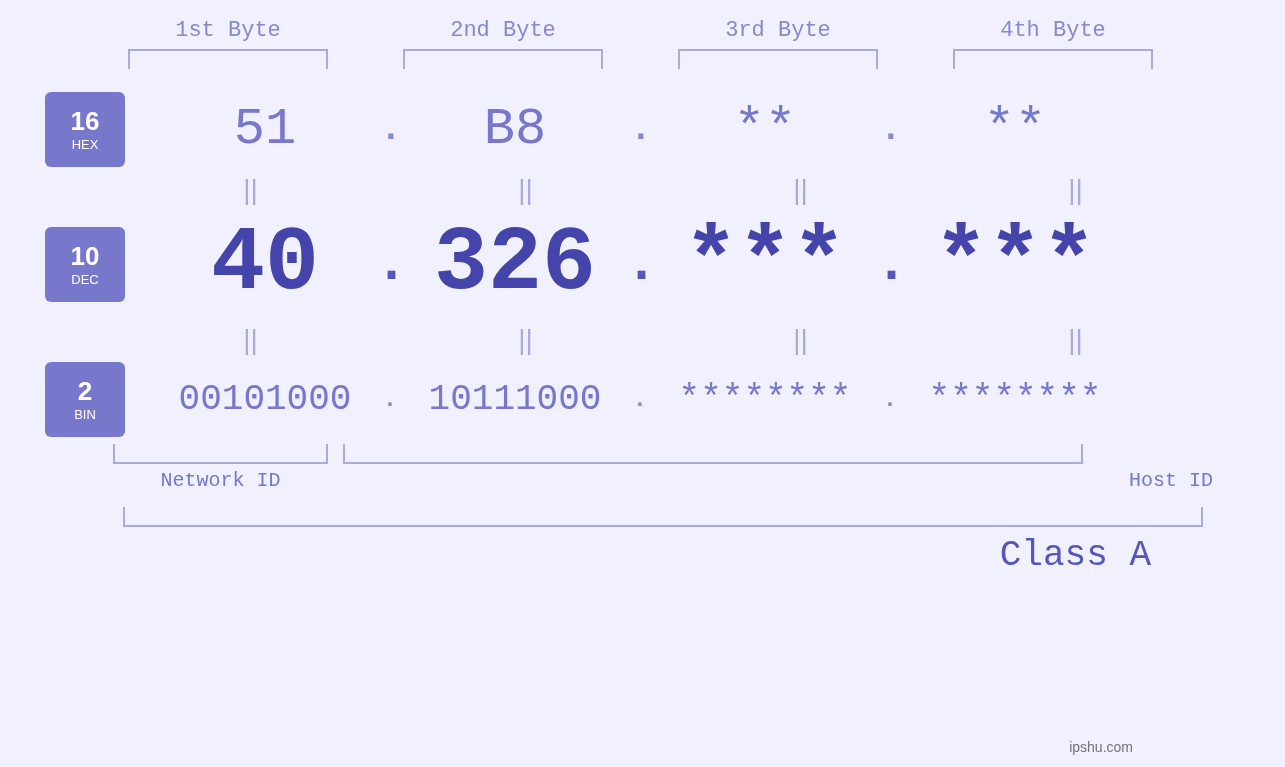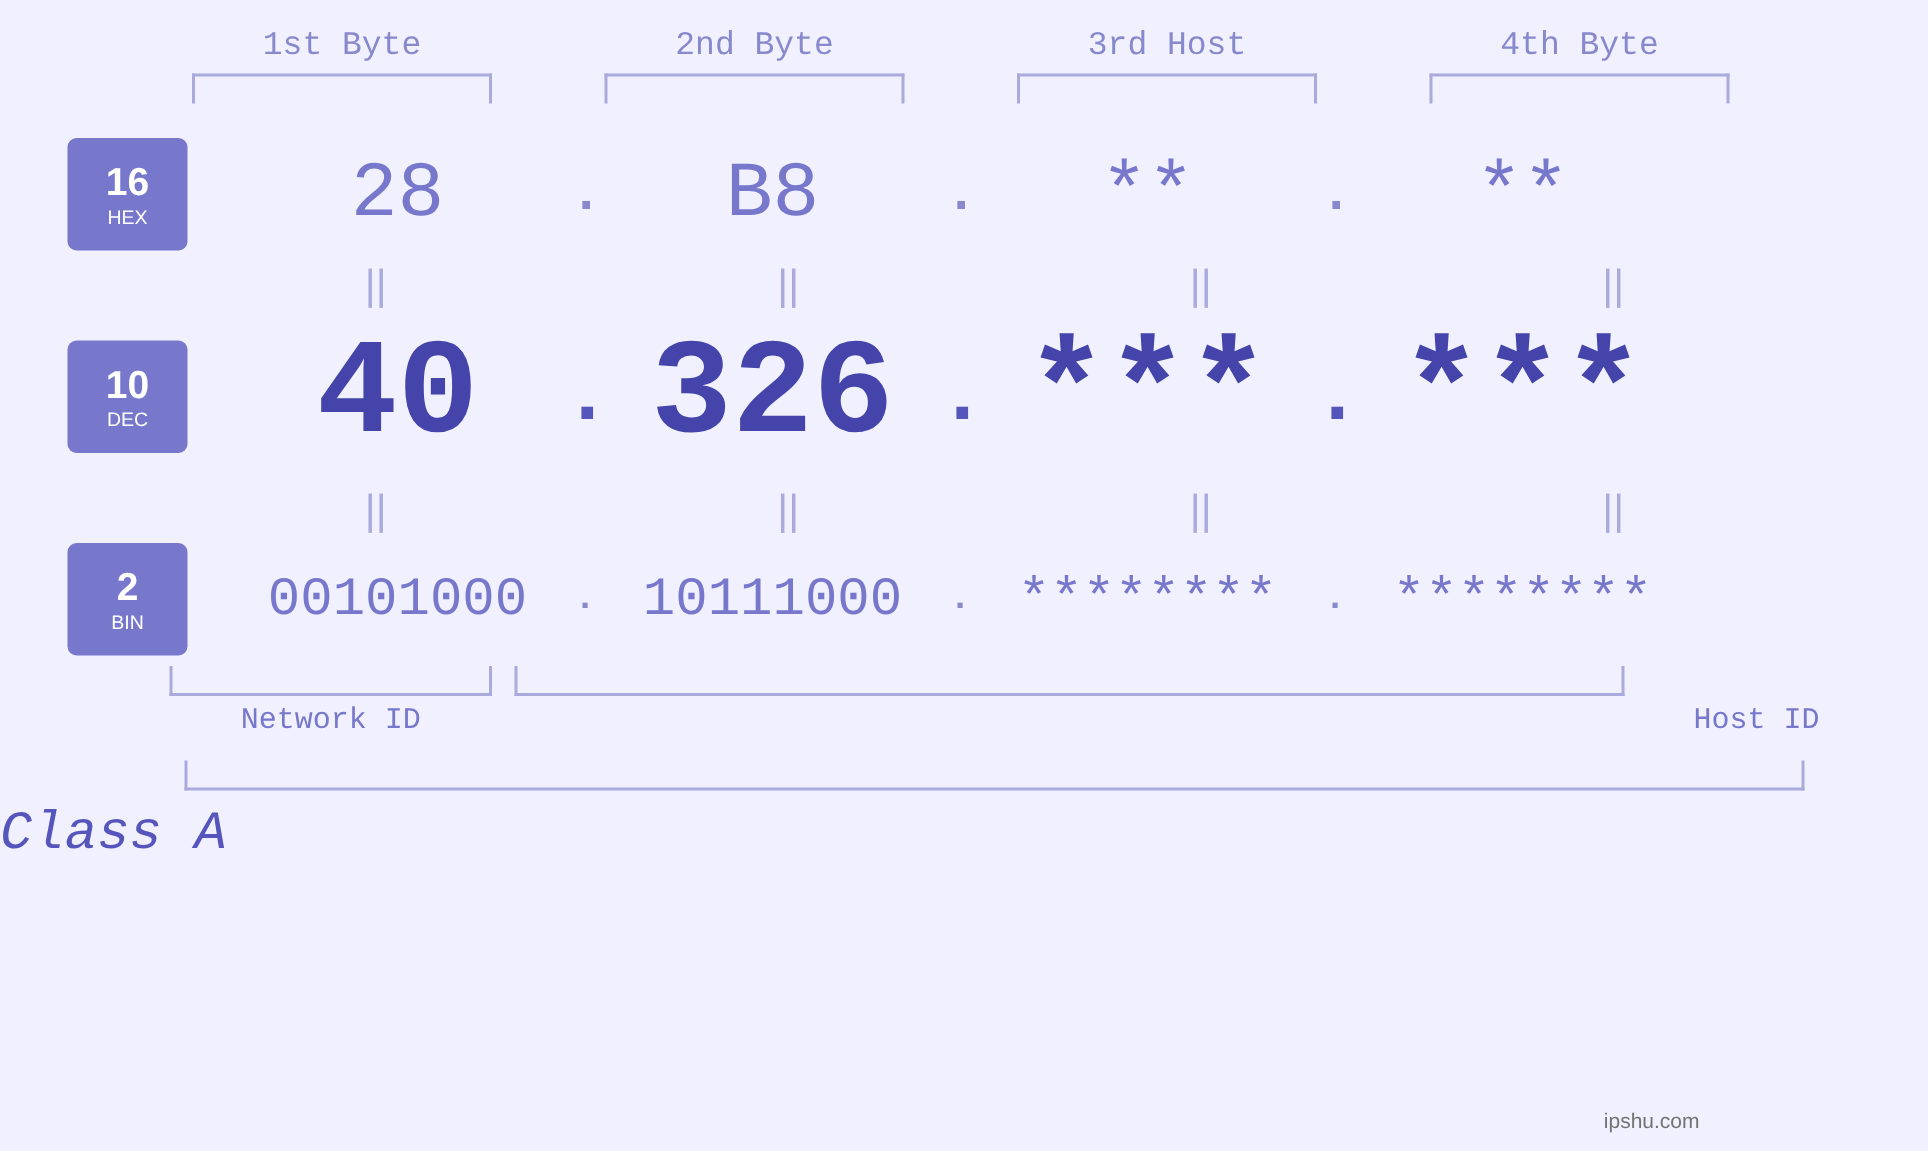--- a/index.html
+++ b/index.html
@@ -247,23 +247,22 @@
     .outer-bracket {
       width: 1080px;
       height: 20px;
       border: 2px solid #aaaadd;
       border-top: none;
     }
 
     
     .class-label-row {
       width: 100%;
-      text-align: left;
+      text-align: right;
       margin-top: 8px;
-      font-style: italic;
     }
 
     .class-label {
       color: #5555bb;
       font-size: 36px;
       font-family: 'Courier New', Courier, monospace;
     }
 
     
     .footer {
@@ -283,38 +282,38 @@
     }
   </style>
 </head>
 <body>
 
 <div class="container">
 
   <div class="byte-headers">
     <div class="byte-header">1st Byte</div>
     <div class="byte-header">2nd Byte</div>
-    <div class="byte-header">3rd Host</div>
+    <div class="byte-header">3rd Byte</div>
     <div class="byte-header">4th Byte</div>
   </div>
 
   <div class="bracket-row">
     <div class="bracket"></div>
     <div class="bracket"></div>
     <div class="bracket"></div>
     <div class="bracket"></div>
   </div>
 
   <div class="value-row hex-row">
     <div class="badge">
       <span class="badge-num">16</span>
       <span class="badge-label">HEX</span>
     </div>
     <div class="values-area">
-      <div class="byte-value hex-value">28</div>
+      <div class="byte-value hex-value">51</div>
       <div class="dot hex-dot">.</div>
       <div class="byte-value hex-value">B8</div>
       <div class="dot hex-dot">.</div>
       <div class="byte-value hex-value">**</div>
       <div class="dot hex-dot">.</div>
       <div class="byte-value hex-value">**</div>
     </div>
   </div>
 
   <div class="equals-row eq-row-1">

